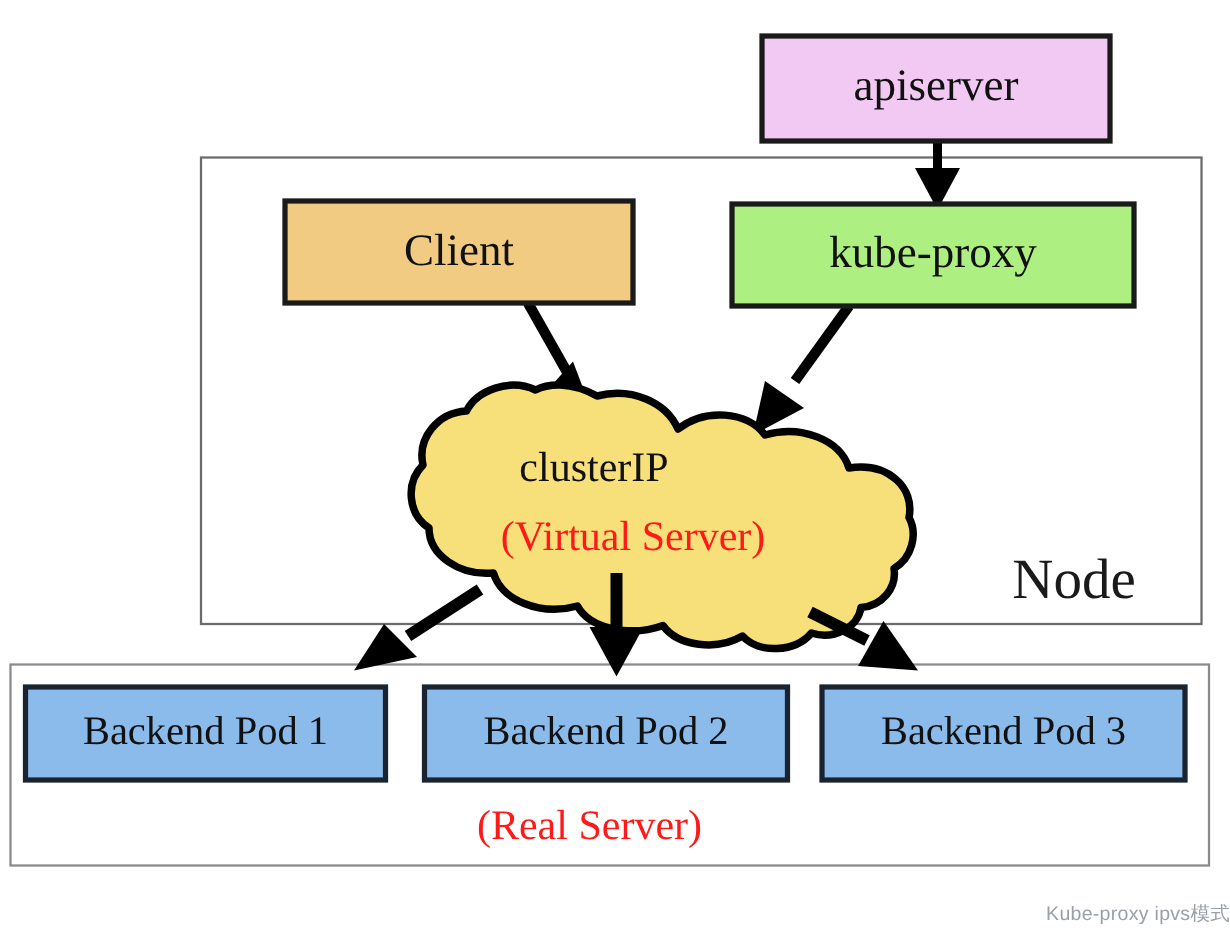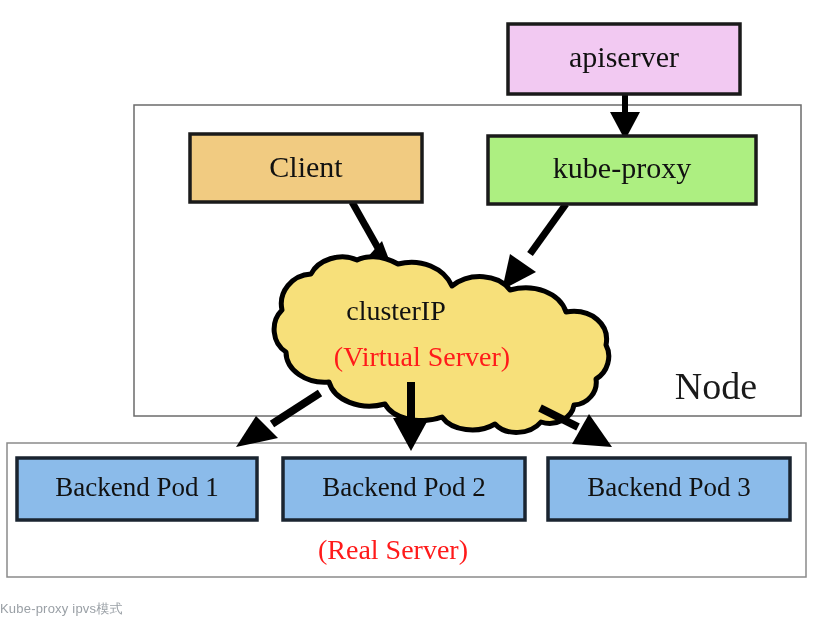--- a/index.html
+++ b/index.html
@@ -62,21 +62,21 @@
     font-size: 28px;
     fill: #ff1a1a;
     text-anchor: middle;
     dominant-baseline: middle;
   }
   .caption {
     position: absolute;
     left: 0;
     top: 600px;
     width: 820px;
-    text-align: left;
+    text-align: right;
     font-family: "Liberation Sans", sans-serif;
     font-size: 13px;
     color: #9aa0a6;
     letter-spacing: 0.2px;
   }
   .arrow-line {
     stroke: #000000;
     fill: none;
     stroke-linecap: butt;
   }

